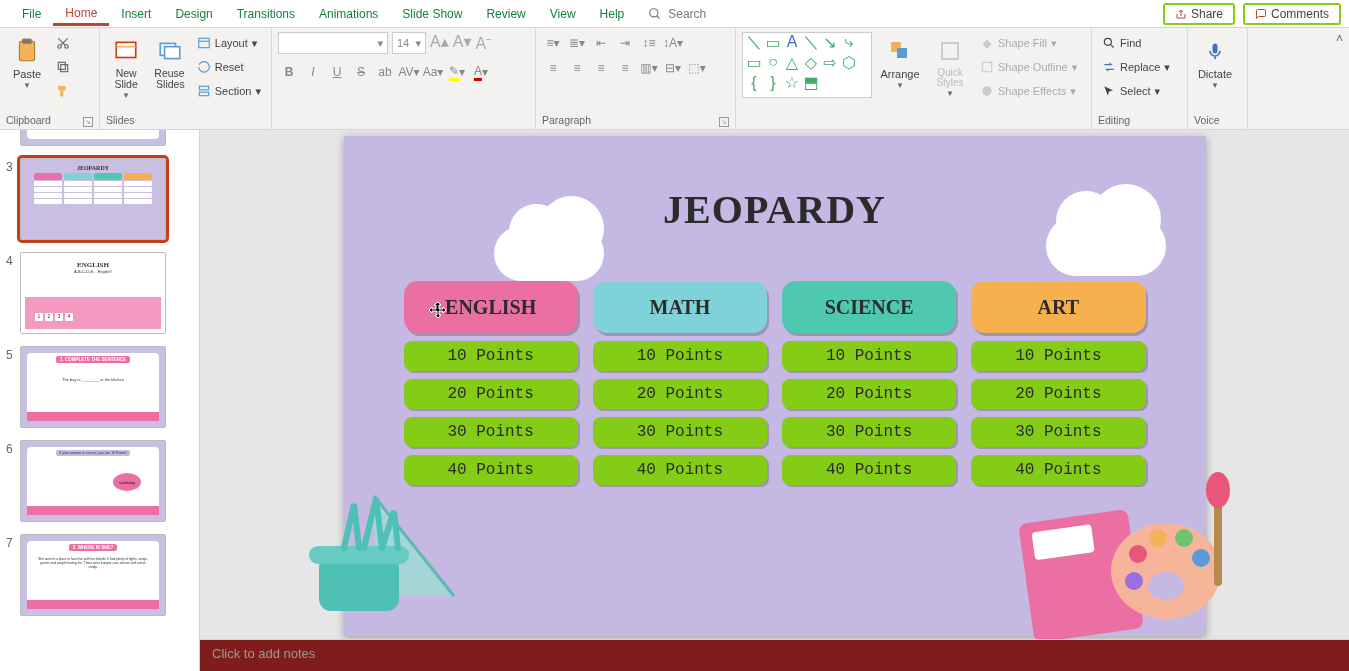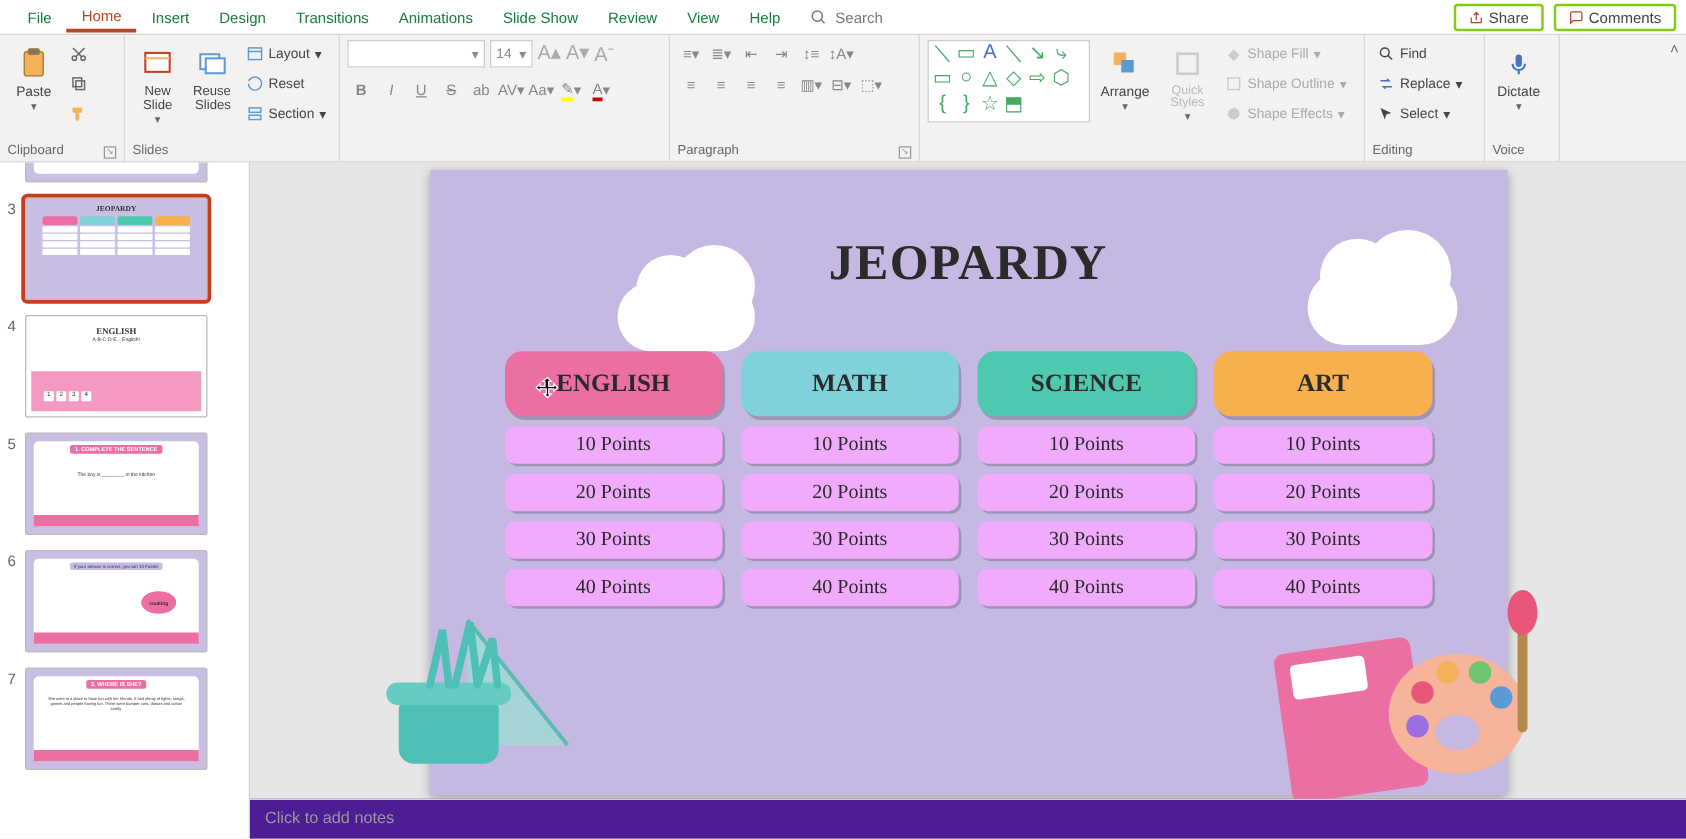--- a/index.html
+++ b/index.html
@@ -48,42 +48,42 @@
 .slide-num { width:14px; font-size:12px; color:#666; padding-top:2px; }
 .thumb { width:146px; height:82px; background:#c9bfe3; border:1px solid #bbb; position:relative; overflow:hidden; border-radius:2px; }
 .thumb.selected { outline:3px solid #c43e1c; }
 .thumb-inner { position:absolute; inset:4px; display:flex; flex-direction:column; align-items:center; font-size:5px; }
 
 
 .editor { flex:1; background:#e6e6e6; display:flex; flex-direction:column; }
 .canvas-wrap { flex:1; display:flex; align-items:flex-start; justify-content:center; padding-top:6px; overflow:hidden; position:relative; }
 .slide-canvas { width: 862px; height: 500px; background:#c5b8e3; position:relative; box-shadow:0 2px 8px rgba(0,0,0,.3); }
 
-.notes-bar { height:32px; background:#4c1d95; border-top:1px solid #d4d4d4; padding:6px 12px; font-size:13px; color:#999; }
+.notes-bar { height:32px; background:#7f1d1d; border-top:1px solid #d4d4d4; padding:6px 12px; font-size:13px; color:#999; }
 
 
 .jp-title { position:absolute; top:50px; left:0; right:0; text-align:center; font-family: "Comic Sans MS", cursive; font-weight:bold; font-size:40px; color:#2b2b2b; letter-spacing:1px; }
 .cloud { position:absolute; background:#fff; border-radius:50px; }
 .cloud.c1 { top:90px; left:150px; width:110px; height:55px; }
 .cloud.c1::before, .cloud.c1::after { content:""; position:absolute; background:#fff; border-radius:50%; }
 .cloud.c1::before { width:55px; height:55px; top:-22px; left:15px; }
 .cloud.c1::after { width:65px; height:65px; top:-30px; left:45px; }
 .cloud.c2 { top:80px; right:40px; width:120px; height:60px; }
 .cloud.c2::before, .cloud.c2::after { content:""; position:absolute; background:#fff; border-radius:50%; }
 .cloud.c2::before { width:60px; height:60px; top:-25px; left:10px; }
 .cloud.c2::after { width:70px; height:70px; top:-32px; left:45px; }
 
 .board { position:absolute; top:145px; left:60px; right:60px; display:flex; gap:15px; }
 .col { flex:1; display:flex; flex-direction:column; gap:8px; }
 .cat { height:52px; border-radius:14px; display:flex; align-items:center; justify-content:center; font-family:"Comic Sans MS",cursive; font-weight:bold; font-size:20px; color:#2b2b2b; box-shadow:2px 3px 0 rgba(0,0,0,.2); }
 .cat.pink { background:#eb6fa2; }
 .cat.blue { background:#7fd2d9; }
 .cat.green { background:#4ec9b0; }
 .cat.orange { background:#f6b04e; }
-.pts { height:30px; background:#f0abfc; border-radius:8px; display:flex; align-items:center; justify-content:center; font-family:Liberation Serif, serif; font-size:16px; color:#2b2b2b; box-shadow:2px 2px 0 rgba(0,0,0,.2); cursor:pointer; }
+.pts { height:30px; background:#84cc16; border-radius:8px; display:flex; align-items:center; justify-content:center; font-family:Liberation Mono, monospace; font-size:16px; color:#2b2b2b; box-shadow:2px 2px 0 rgba(0,0,0,.2); cursor:pointer; }
 
 .deco-left { position:absolute; bottom:-10px; left:-40px; }
 .deco-right { position:absolute; bottom:-10px; right:-30px; }
 
 
 .cursor-ov { position:absolute; z-index:50; pointer-events:none; }
 
 
 .mini-board { display:flex; gap:2px; margin-top:2px; }
 .mini-col { display:flex; flex-direction:column; gap:1px; }

